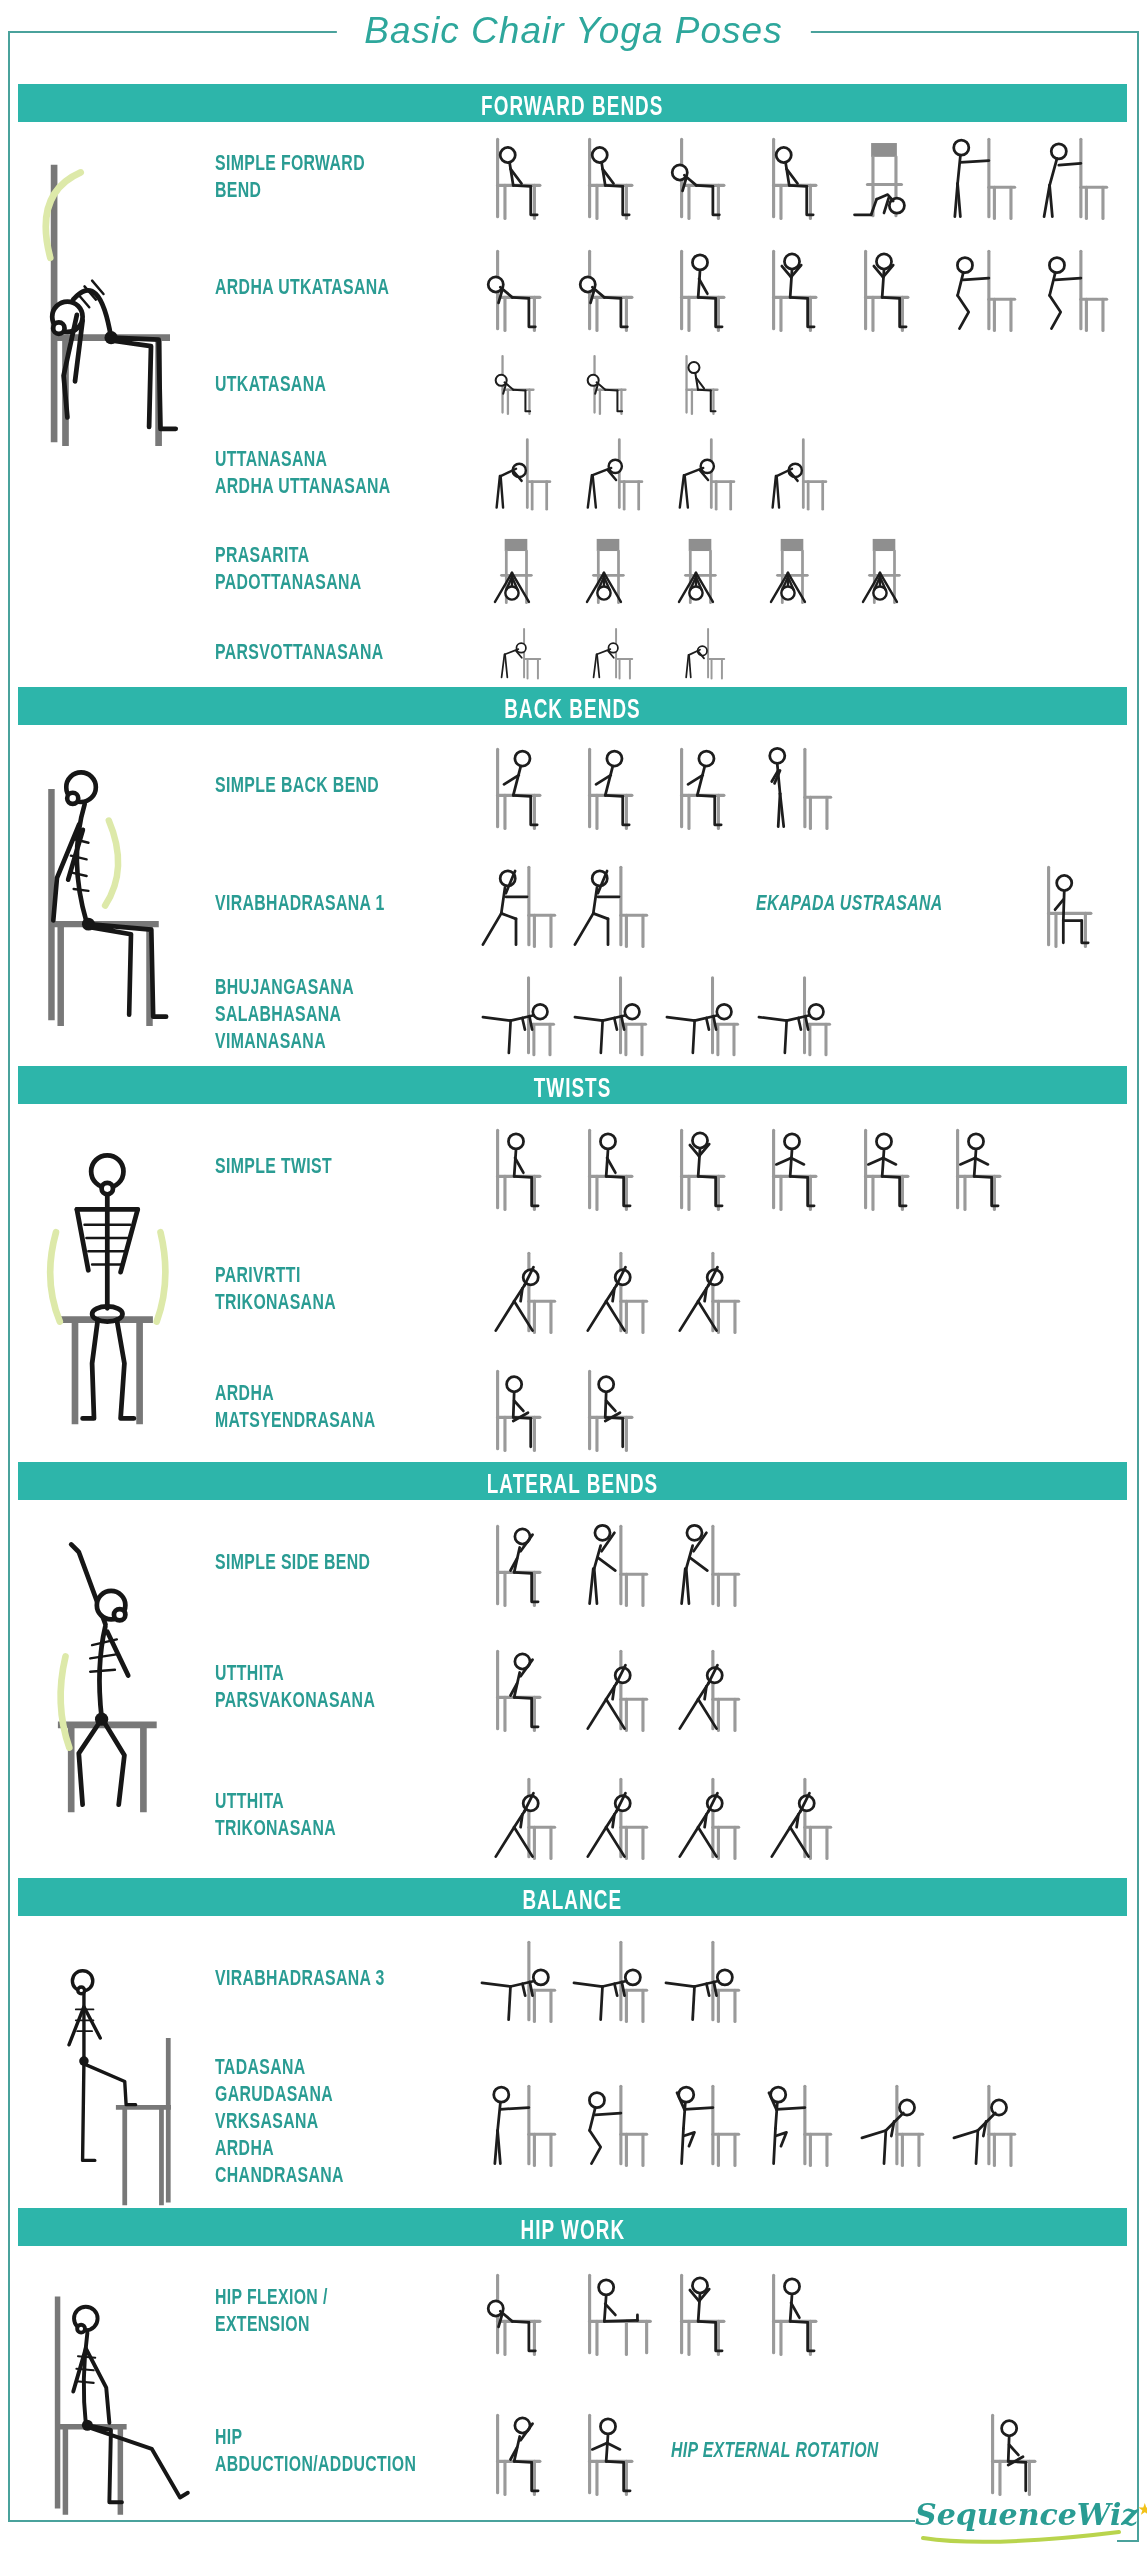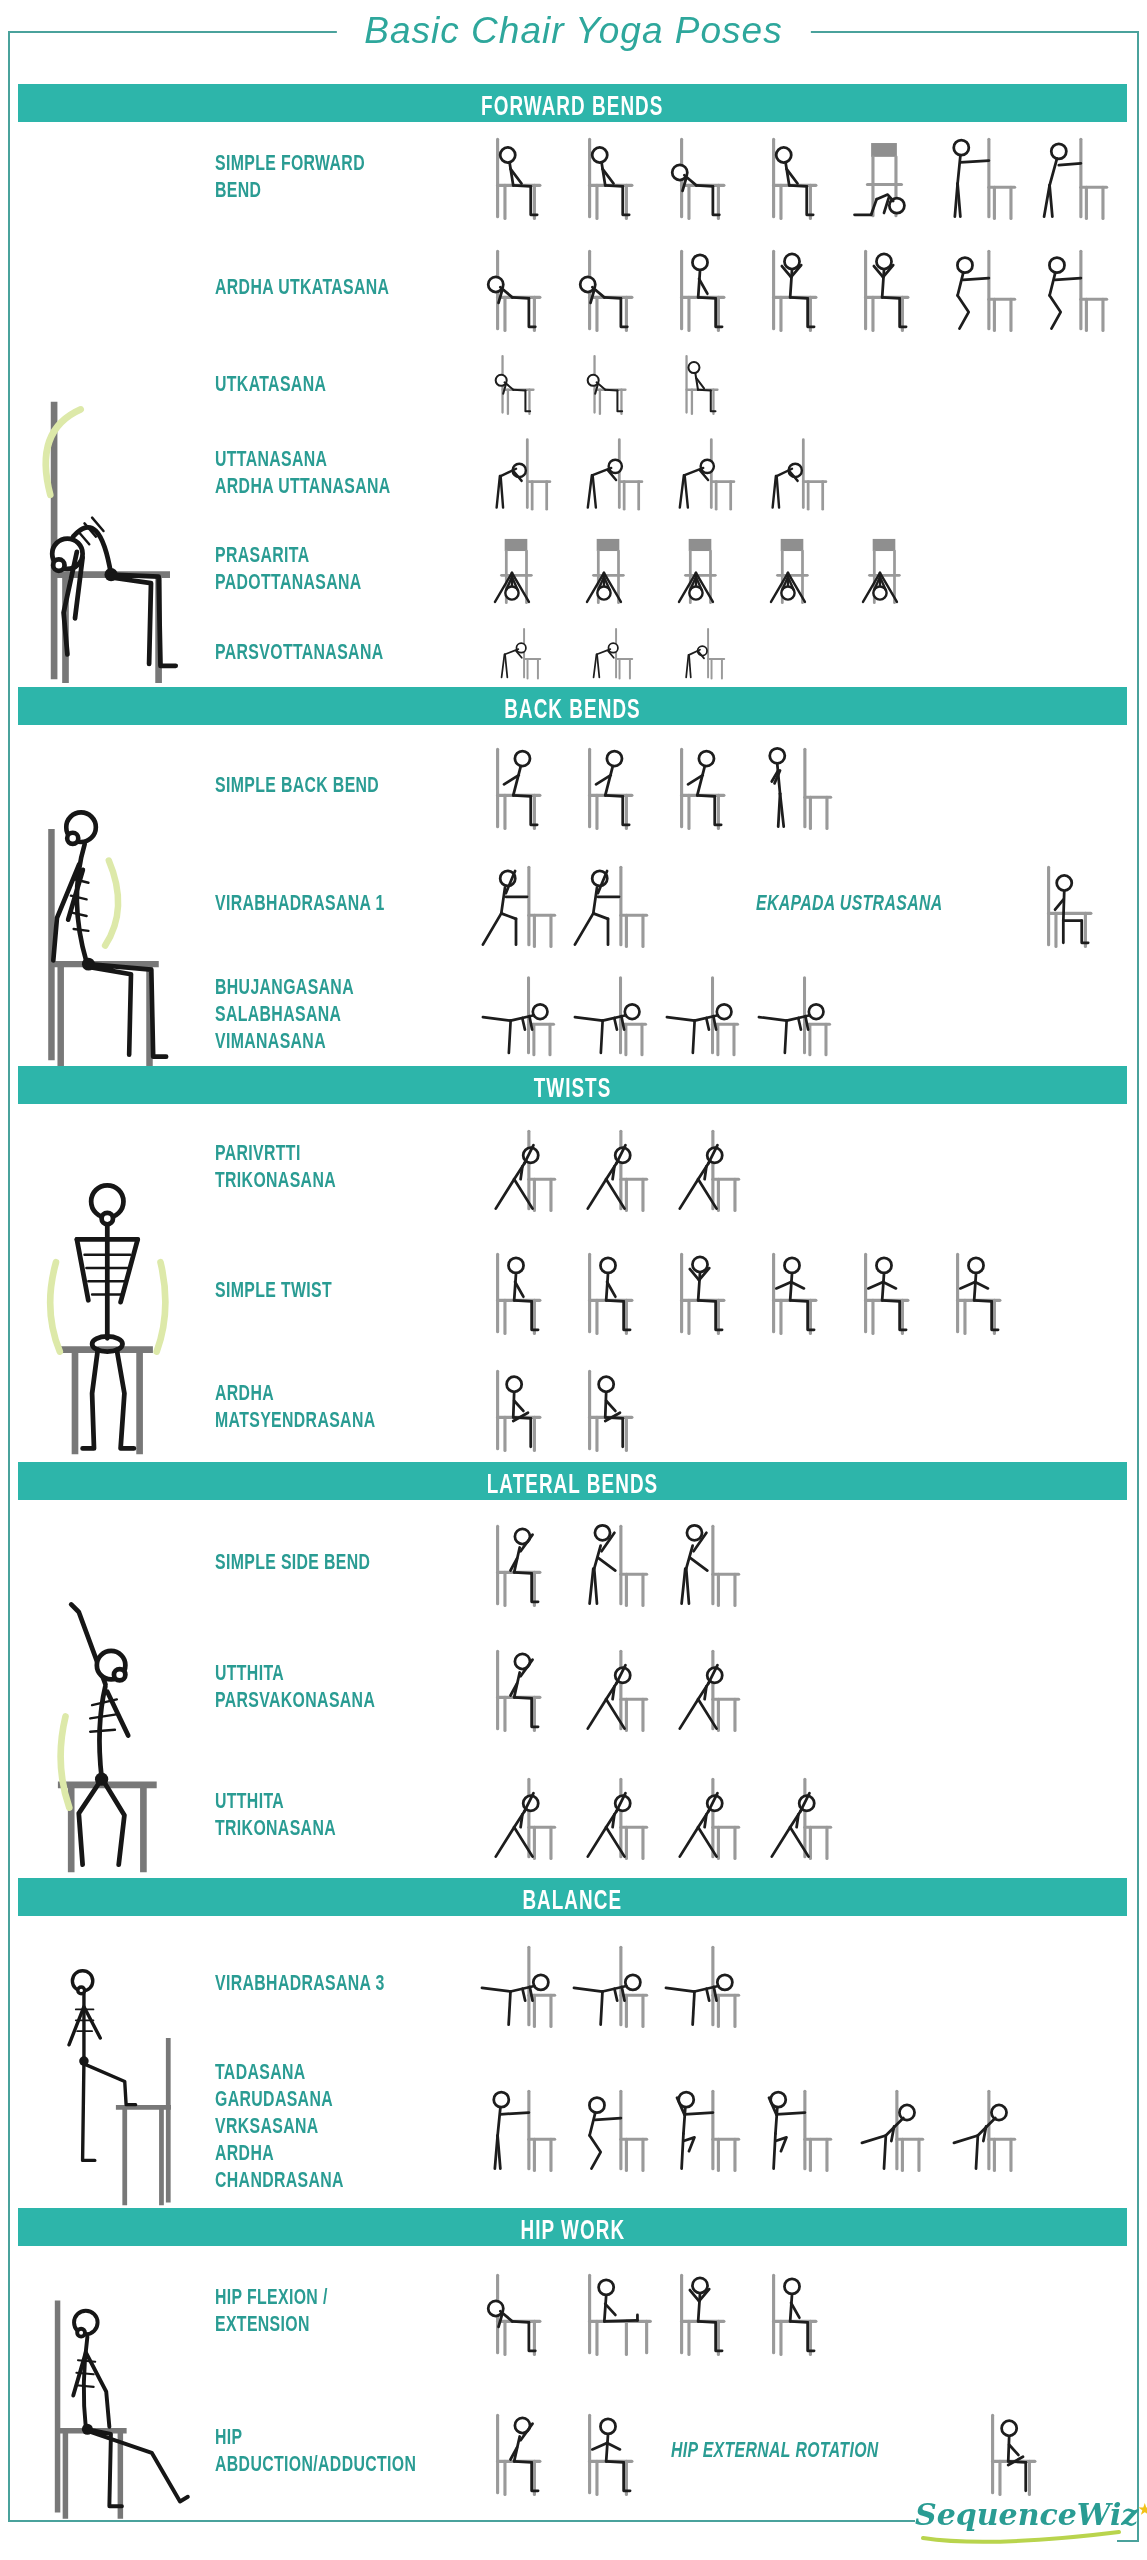--- a/index.html
+++ b/index.html
@@ -20,21 +20,21 @@
   
   .title{position:absolute;top:8px;left:50%;transform:translateX(-50%);
     background:#fff;padding:0 28px;font-size:37px;letter-spacing:1px;
     color:var(--title);white-space:nowrap;line-height:46px;font-style:italic;}
   
   .content{position:absolute;top:84px;left:10px;right:12px;}
   .bar{height:38px;margin:0 8px;background:var(--teal-bar);
     display:flex;align-items:flex-end;justify-content:center;}
   .bar-text{display:inline-block;transform:scaleX(.7);color:#fff;
     font-size:27px;font-weight:700;letter-spacing:1.5px;white-space:nowrap;}
-  .body{display:flex;align-items:flex-end;}
+  .body{display:flex;}
   .skel{width:205px;flex:0 0 205px;display:flex;align-items:flex-start;
     justify-content:center;padding-top:14px;box-sizing:border-box;}
   .rows{flex:1;min-width:0;}
   .prow{display:flex;align-items:center;box-sizing:border-box;}
   .plabel{width:255px;flex:0 0 255px;}
   .cnd{display:inline-block;transform:scaleX(.72);transform-origin:left center;
     color:var(--teal-text);font-size:22px;font-weight:700;letter-spacing:.5px;
     line-height:27px;white-space:pre-line;}
   .figs{display:flex;align-items:center;}
   .figs svg{display:block;}
@@ -646,20 +646,95 @@
             <path class="bone" d="M94,78 V200 M62,96 H126"></path>
             <path class="rib" d="M70,112 H118 M72,126 H116 M74,140 H114 M78,154 H110"></path>
             <circle class="skull" cx="94" cy="56" r="17"></circle>
             <circle class="skull" cx="94" cy="74" r="6"></circle>
             <ellipse cx="94" cy="206" rx="16" ry="8" fill="none" stroke="#161616" stroke-width="5"></ellipse>
             <path class="bone" d="M62,96 L74,160 M126,96 L108,162"></path>
             <path class="bone" d="M84,212 L78,258 L80,316 M80,316 H68 M104,212 L112,258 L108,316 M108,316 H122"></path>
           </svg>
         </div>
         <div class="rows">
+          <div class="prow" style="height:122px">
+            <div class="plabel"><span class="cnd">SIMPLE TWIST</span></div>
+            <div class="figs">
+                <svg viewBox="0 0 100 104" width="92" height="100" preserveAspectRatio="xMidYMax meet">
+                  <polyline points="30,12 30,96" fill="none" stroke="#9a9a9a" stroke-width="3.4" stroke-linecap="round" stroke-linejoin="round"></polyline>
+                  <polyline points="30,62 76,62" fill="none" stroke="#9a9a9a" stroke-width="3.4" stroke-linecap="round" stroke-linejoin="round"></polyline>
+                  <polyline points="70,62 70,98" fill="none" stroke="#9a9a9a" stroke-width="3.4" stroke-linecap="round" stroke-linejoin="round"></polyline>
+                  <polyline points="38,62 38,98" fill="none" stroke="#9a9a9a" stroke-width="3.4" stroke-linecap="round" stroke-linejoin="round"></polyline>
+                  <circle cx="50" cy="24" r="8.2" fill="#fff" stroke="#1d1d1d" stroke-width="3"></circle>
+                  <polyline points="50,33 48,62" fill="none" stroke="#1d1d1d" stroke-width="3" stroke-linecap="round" stroke-linejoin="round"></polyline>
+                  <polyline points="48,62 67,63" fill="none" stroke="#1d1d1d" stroke-width="3" stroke-linecap="round" stroke-linejoin="round"></polyline>
+                  <polyline points="67,63 67,94 74,94" fill="none" stroke="#1d1d1d" stroke-width="3" stroke-linecap="round" stroke-linejoin="round"></polyline>
+                  <polyline points="49,42 58,58" fill="none" stroke="#1d1d1d" stroke-width="3" stroke-linecap="round" stroke-linejoin="round"></polyline>
+                </svg>
+                <svg viewBox="0 0 100 104" width="92" height="100" preserveAspectRatio="xMidYMax meet">
+                  <polyline points="30,12 30,96" fill="none" stroke="#9a9a9a" stroke-width="3.4" stroke-linecap="round" stroke-linejoin="round"></polyline>
+                  <polyline points="30,62 76,62" fill="none" stroke="#9a9a9a" stroke-width="3.4" stroke-linecap="round" stroke-linejoin="round"></polyline>
+                  <polyline points="70,62 70,98" fill="none" stroke="#9a9a9a" stroke-width="3.4" stroke-linecap="round" stroke-linejoin="round"></polyline>
+                  <polyline points="38,62 38,98" fill="none" stroke="#9a9a9a" stroke-width="3.4" stroke-linecap="round" stroke-linejoin="round"></polyline>
+                  <circle cx="50" cy="24" r="8.2" fill="#fff" stroke="#1d1d1d" stroke-width="3"></circle>
+                  <polyline points="50,33 48,62" fill="none" stroke="#1d1d1d" stroke-width="3" stroke-linecap="round" stroke-linejoin="round"></polyline>
+                  <polyline points="48,62 67,63" fill="none" stroke="#1d1d1d" stroke-width="3" stroke-linecap="round" stroke-linejoin="round"></polyline>
+                  <polyline points="67,63 67,94 74,94" fill="none" stroke="#1d1d1d" stroke-width="3" stroke-linecap="round" stroke-linejoin="round"></polyline>
+                  <polyline points="49,42 58,58" fill="none" stroke="#1d1d1d" stroke-width="3" stroke-linecap="round" stroke-linejoin="round"></polyline>
+                </svg>
+                <svg viewBox="0 0 100 104" width="92" height="100" preserveAspectRatio="xMidYMax meet">
+                  <polyline points="30,12 30,96" fill="none" stroke="#9a9a9a" stroke-width="3.4" stroke-linecap="round" stroke-linejoin="round"></polyline>
+                  <polyline points="30,62 76,62" fill="none" stroke="#9a9a9a" stroke-width="3.4" stroke-linecap="round" stroke-linejoin="round"></polyline>
+                  <polyline points="70,62 70,98" fill="none" stroke="#9a9a9a" stroke-width="3.4" stroke-linecap="round" stroke-linejoin="round"></polyline>
+                  <polyline points="38,62 38,98" fill="none" stroke="#9a9a9a" stroke-width="3.4" stroke-linecap="round" stroke-linejoin="round"></polyline>
+                  <circle cx="50" cy="23" r="8.2" fill="#fff" stroke="#1d1d1d" stroke-width="3"></circle>
+                  <polyline points="50,32 48,62" fill="none" stroke="#1d1d1d" stroke-width="3" stroke-linecap="round" stroke-linejoin="round"></polyline>
+                  <polyline points="48,62 67,63" fill="none" stroke="#1d1d1d" stroke-width="3" stroke-linecap="round" stroke-linejoin="round"></polyline>
+                  <polyline points="67,63 67,94 74,94" fill="none" stroke="#1d1d1d" stroke-width="3" stroke-linecap="round" stroke-linejoin="round"></polyline>
+                  <polyline points="49,40 60,27" fill="none" stroke="#1d1d1d" stroke-width="3" stroke-linecap="round" stroke-linejoin="round"></polyline>
+                  <polyline points="49,40 39,28" fill="none" stroke="#1d1d1d" stroke-width="3" stroke-linecap="round" stroke-linejoin="round"></polyline>
+                </svg>
+                <svg viewBox="0 0 100 104" width="92" height="100" preserveAspectRatio="xMidYMax meet">
+                  <polyline points="30,12 30,96" fill="none" stroke="#9a9a9a" stroke-width="3.4" stroke-linecap="round" stroke-linejoin="round"></polyline>
+                  <polyline points="30,62 76,62" fill="none" stroke="#9a9a9a" stroke-width="3.4" stroke-linecap="round" stroke-linejoin="round"></polyline>
+                  <polyline points="70,62 70,98" fill="none" stroke="#9a9a9a" stroke-width="3.4" stroke-linecap="round" stroke-linejoin="round"></polyline>
+                  <polyline points="38,62 38,98" fill="none" stroke="#9a9a9a" stroke-width="3.4" stroke-linecap="round" stroke-linejoin="round"></polyline>
+                  <circle cx="50" cy="24" r="8.2" fill="#fff" stroke="#1d1d1d" stroke-width="3"></circle>
+                  <polyline points="50,33 48,62" fill="none" stroke="#1d1d1d" stroke-width="3" stroke-linecap="round" stroke-linejoin="round"></polyline>
+                  <polyline points="48,62 67,63" fill="none" stroke="#1d1d1d" stroke-width="3" stroke-linecap="round" stroke-linejoin="round"></polyline>
+                  <polyline points="67,63 67,94 74,94" fill="none" stroke="#1d1d1d" stroke-width="3" stroke-linecap="round" stroke-linejoin="round"></polyline>
+                  <polyline points="49,42 33,49" fill="none" stroke="#1d1d1d" stroke-width="3" stroke-linecap="round" stroke-linejoin="round"></polyline>
+                  <polyline points="49,42 63,49" fill="none" stroke="#1d1d1d" stroke-width="3" stroke-linecap="round" stroke-linejoin="round"></polyline>
+                </svg>
+                <svg viewBox="0 0 100 104" width="92" height="100" preserveAspectRatio="xMidYMax meet">
+                  <polyline points="30,12 30,96" fill="none" stroke="#9a9a9a" stroke-width="3.4" stroke-linecap="round" stroke-linejoin="round"></polyline>
+                  <polyline points="30,62 76,62" fill="none" stroke="#9a9a9a" stroke-width="3.4" stroke-linecap="round" stroke-linejoin="round"></polyline>
+                  <polyline points="70,62 70,98" fill="none" stroke="#9a9a9a" stroke-width="3.4" stroke-linecap="round" stroke-linejoin="round"></polyline>
+                  <polyline points="38,62 38,98" fill="none" stroke="#9a9a9a" stroke-width="3.4" stroke-linecap="round" stroke-linejoin="round"></polyline>
+                  <circle cx="50" cy="24" r="8.2" fill="#fff" stroke="#1d1d1d" stroke-width="3"></circle>
+                  <polyline points="50,33 48,62" fill="none" stroke="#1d1d1d" stroke-width="3" stroke-linecap="round" stroke-linejoin="round"></polyline>
+                  <polyline points="48,62 67,63" fill="none" stroke="#1d1d1d" stroke-width="3" stroke-linecap="round" stroke-linejoin="round"></polyline>
+                  <polyline points="67,63 67,94 74,94" fill="none" stroke="#1d1d1d" stroke-width="3" stroke-linecap="round" stroke-linejoin="round"></polyline>
+                  <polyline points="49,42 33,49" fill="none" stroke="#1d1d1d" stroke-width="3" stroke-linecap="round" stroke-linejoin="round"></polyline>
+                  <polyline points="49,42 63,49" fill="none" stroke="#1d1d1d" stroke-width="3" stroke-linecap="round" stroke-linejoin="round"></polyline>
+                </svg>
+                <svg viewBox="0 0 100 104" width="92" height="100" preserveAspectRatio="xMidYMax meet">
+                  <polyline points="30,12 30,96" fill="none" stroke="#9a9a9a" stroke-width="3.4" stroke-linecap="round" stroke-linejoin="round"></polyline>
+                  <polyline points="30,62 76,62" fill="none" stroke="#9a9a9a" stroke-width="3.4" stroke-linecap="round" stroke-linejoin="round"></polyline>
+                  <polyline points="70,62 70,98" fill="none" stroke="#9a9a9a" stroke-width="3.4" stroke-linecap="round" stroke-linejoin="round"></polyline>
+                  <polyline points="38,62 38,98" fill="none" stroke="#9a9a9a" stroke-width="3.4" stroke-linecap="round" stroke-linejoin="round"></polyline>
+                  <circle cx="50" cy="24" r="8.2" fill="#fff" stroke="#1d1d1d" stroke-width="3"></circle>
+                  <polyline points="50,33 48,62" fill="none" stroke="#1d1d1d" stroke-width="3" stroke-linecap="round" stroke-linejoin="round"></polyline>
+                  <polyline points="48,62 67,63" fill="none" stroke="#1d1d1d" stroke-width="3" stroke-linecap="round" stroke-linejoin="round"></polyline>
+                  <polyline points="67,63 67,94 74,94" fill="none" stroke="#1d1d1d" stroke-width="3" stroke-linecap="round" stroke-linejoin="round"></polyline>
+                  <polyline points="49,42 33,49" fill="none" stroke="#1d1d1d" stroke-width="3" stroke-linecap="round" stroke-linejoin="round"></polyline>
+                  <polyline points="49,42 63,49" fill="none" stroke="#1d1d1d" stroke-width="3" stroke-linecap="round" stroke-linejoin="round"></polyline>
+                </svg>
+              </div>
+          </div>
           <div class="prow" style="height:124px">
             <div class="plabel"><span class="cnd">PARIVRTTI TRIKONASANA</span></div>
             <div class="figs">
                 <svg viewBox="0 0 100 104" width="92" height="100" preserveAspectRatio="xMidYMax meet">
                   <polyline points="64,12 64,96" fill="none" stroke="#9a9a9a" stroke-width="3.4" stroke-linecap="round" stroke-linejoin="round"></polyline>
                   <polyline points="64,64 92,64" fill="none" stroke="#9a9a9a" stroke-width="3.4" stroke-linecap="round" stroke-linejoin="round"></polyline>
                   <polyline points="88,64 88,98" fill="none" stroke="#9a9a9a" stroke-width="3.4" stroke-linecap="round" stroke-linejoin="round"></polyline>
                   <polyline points="70,64 70,98" fill="none" stroke="#9a9a9a" stroke-width="3.4" stroke-linecap="round" stroke-linejoin="round"></polyline>
                   <circle cx="66" cy="38" r="8.2" fill="#fff" stroke="#1d1d1d" stroke-width="3"></circle>
                   <polyline points="28,96 48,64" fill="none" stroke="#1d1d1d" stroke-width="3" stroke-linecap="round" stroke-linejoin="round"></polyline>
@@ -684,95 +759,20 @@
                   <polyline points="64,12 64,96" fill="none" stroke="#9a9a9a" stroke-width="3.4" stroke-linecap="round" stroke-linejoin="round"></polyline>
                   <polyline points="64,64 92,64" fill="none" stroke="#9a9a9a" stroke-width="3.4" stroke-linecap="round" stroke-linejoin="round"></polyline>
                   <polyline points="88,64 88,98" fill="none" stroke="#9a9a9a" stroke-width="3.4" stroke-linecap="round" stroke-linejoin="round"></polyline>
                   <polyline points="70,64 70,98" fill="none" stroke="#9a9a9a" stroke-width="3.4" stroke-linecap="round" stroke-linejoin="round"></polyline>
                   <circle cx="66" cy="38" r="8.2" fill="#fff" stroke="#1d1d1d" stroke-width="3"></circle>
                   <polyline points="28,96 48,64" fill="none" stroke="#1d1d1d" stroke-width="3" stroke-linecap="round" stroke-linejoin="round"></polyline>
                   <polyline points="68,96 48,64" fill="none" stroke="#1d1d1d" stroke-width="3" stroke-linecap="round" stroke-linejoin="round"></polyline>
                   <polyline points="48,64 61,44" fill="none" stroke="#1d1d1d" stroke-width="3" stroke-linecap="round" stroke-linejoin="round"></polyline>
                   <polyline points="59,47 69,27" fill="none" stroke="#1d1d1d" stroke-width="3" stroke-linecap="round" stroke-linejoin="round"></polyline>
                   <polyline points="57,50 55,64" fill="none" stroke="#1d1d1d" stroke-width="3" stroke-linecap="round" stroke-linejoin="round"></polyline>
-                </svg>
-              </div>
-          </div>
-          <div class="prow" style="height:122px">
-            <div class="plabel"><span class="cnd">SIMPLE TWIST</span></div>
-            <div class="figs">
-                <svg viewBox="0 0 100 104" width="92" height="100" preserveAspectRatio="xMidYMax meet">
-                  <polyline points="30,12 30,96" fill="none" stroke="#9a9a9a" stroke-width="3.4" stroke-linecap="round" stroke-linejoin="round"></polyline>
-                  <polyline points="30,62 76,62" fill="none" stroke="#9a9a9a" stroke-width="3.4" stroke-linecap="round" stroke-linejoin="round"></polyline>
-                  <polyline points="70,62 70,98" fill="none" stroke="#9a9a9a" stroke-width="3.4" stroke-linecap="round" stroke-linejoin="round"></polyline>
-                  <polyline points="38,62 38,98" fill="none" stroke="#9a9a9a" stroke-width="3.4" stroke-linecap="round" stroke-linejoin="round"></polyline>
-                  <circle cx="50" cy="24" r="8.2" fill="#fff" stroke="#1d1d1d" stroke-width="3"></circle>
-                  <polyline points="50,33 48,62" fill="none" stroke="#1d1d1d" stroke-width="3" stroke-linecap="round" stroke-linejoin="round"></polyline>
-                  <polyline points="48,62 67,63" fill="none" stroke="#1d1d1d" stroke-width="3" stroke-linecap="round" stroke-linejoin="round"></polyline>
-                  <polyline points="67,63 67,94 74,94" fill="none" stroke="#1d1d1d" stroke-width="3" stroke-linecap="round" stroke-linejoin="round"></polyline>
-                  <polyline points="49,42 58,58" fill="none" stroke="#1d1d1d" stroke-width="3" stroke-linecap="round" stroke-linejoin="round"></polyline>
-                </svg>
-                <svg viewBox="0 0 100 104" width="92" height="100" preserveAspectRatio="xMidYMax meet">
-                  <polyline points="30,12 30,96" fill="none" stroke="#9a9a9a" stroke-width="3.4" stroke-linecap="round" stroke-linejoin="round"></polyline>
-                  <polyline points="30,62 76,62" fill="none" stroke="#9a9a9a" stroke-width="3.4" stroke-linecap="round" stroke-linejoin="round"></polyline>
-                  <polyline points="70,62 70,98" fill="none" stroke="#9a9a9a" stroke-width="3.4" stroke-linecap="round" stroke-linejoin="round"></polyline>
-                  <polyline points="38,62 38,98" fill="none" stroke="#9a9a9a" stroke-width="3.4" stroke-linecap="round" stroke-linejoin="round"></polyline>
-                  <circle cx="50" cy="24" r="8.2" fill="#fff" stroke="#1d1d1d" stroke-width="3"></circle>
-                  <polyline points="50,33 48,62" fill="none" stroke="#1d1d1d" stroke-width="3" stroke-linecap="round" stroke-linejoin="round"></polyline>
-                  <polyline points="48,62 67,63" fill="none" stroke="#1d1d1d" stroke-width="3" stroke-linecap="round" stroke-linejoin="round"></polyline>
-                  <polyline points="67,63 67,94 74,94" fill="none" stroke="#1d1d1d" stroke-width="3" stroke-linecap="round" stroke-linejoin="round"></polyline>
-                  <polyline points="49,42 58,58" fill="none" stroke="#1d1d1d" stroke-width="3" stroke-linecap="round" stroke-linejoin="round"></polyline>
-                </svg>
-                <svg viewBox="0 0 100 104" width="92" height="100" preserveAspectRatio="xMidYMax meet">
-                  <polyline points="30,12 30,96" fill="none" stroke="#9a9a9a" stroke-width="3.4" stroke-linecap="round" stroke-linejoin="round"></polyline>
-                  <polyline points="30,62 76,62" fill="none" stroke="#9a9a9a" stroke-width="3.4" stroke-linecap="round" stroke-linejoin="round"></polyline>
-                  <polyline points="70,62 70,98" fill="none" stroke="#9a9a9a" stroke-width="3.4" stroke-linecap="round" stroke-linejoin="round"></polyline>
-                  <polyline points="38,62 38,98" fill="none" stroke="#9a9a9a" stroke-width="3.4" stroke-linecap="round" stroke-linejoin="round"></polyline>
-                  <circle cx="50" cy="23" r="8.2" fill="#fff" stroke="#1d1d1d" stroke-width="3"></circle>
-                  <polyline points="50,32 48,62" fill="none" stroke="#1d1d1d" stroke-width="3" stroke-linecap="round" stroke-linejoin="round"></polyline>
-                  <polyline points="48,62 67,63" fill="none" stroke="#1d1d1d" stroke-width="3" stroke-linecap="round" stroke-linejoin="round"></polyline>
-                  <polyline points="67,63 67,94 74,94" fill="none" stroke="#1d1d1d" stroke-width="3" stroke-linecap="round" stroke-linejoin="round"></polyline>
-                  <polyline points="49,40 60,27" fill="none" stroke="#1d1d1d" stroke-width="3" stroke-linecap="round" stroke-linejoin="round"></polyline>
-                  <polyline points="49,40 39,28" fill="none" stroke="#1d1d1d" stroke-width="3" stroke-linecap="round" stroke-linejoin="round"></polyline>
-                </svg>
-                <svg viewBox="0 0 100 104" width="92" height="100" preserveAspectRatio="xMidYMax meet">
-                  <polyline points="30,12 30,96" fill="none" stroke="#9a9a9a" stroke-width="3.4" stroke-linecap="round" stroke-linejoin="round"></polyline>
-                  <polyline points="30,62 76,62" fill="none" stroke="#9a9a9a" stroke-width="3.4" stroke-linecap="round" stroke-linejoin="round"></polyline>
-                  <polyline points="70,62 70,98" fill="none" stroke="#9a9a9a" stroke-width="3.4" stroke-linecap="round" stroke-linejoin="round"></polyline>
-                  <polyline points="38,62 38,98" fill="none" stroke="#9a9a9a" stroke-width="3.4" stroke-linecap="round" stroke-linejoin="round"></polyline>
-                  <circle cx="50" cy="24" r="8.2" fill="#fff" stroke="#1d1d1d" stroke-width="3"></circle>
-                  <polyline points="50,33 48,62" fill="none" stroke="#1d1d1d" stroke-width="3" stroke-linecap="round" stroke-linejoin="round"></polyline>
-                  <polyline points="48,62 67,63" fill="none" stroke="#1d1d1d" stroke-width="3" stroke-linecap="round" stroke-linejoin="round"></polyline>
-                  <polyline points="67,63 67,94 74,94" fill="none" stroke="#1d1d1d" stroke-width="3" stroke-linecap="round" stroke-linejoin="round"></polyline>
-                  <polyline points="49,42 33,49" fill="none" stroke="#1d1d1d" stroke-width="3" stroke-linecap="round" stroke-linejoin="round"></polyline>
-                  <polyline points="49,42 63,49" fill="none" stroke="#1d1d1d" stroke-width="3" stroke-linecap="round" stroke-linejoin="round"></polyline>
-                </svg>
-                <svg viewBox="0 0 100 104" width="92" height="100" preserveAspectRatio="xMidYMax meet">
-                  <polyline points="30,12 30,96" fill="none" stroke="#9a9a9a" stroke-width="3.4" stroke-linecap="round" stroke-linejoin="round"></polyline>
-                  <polyline points="30,62 76,62" fill="none" stroke="#9a9a9a" stroke-width="3.4" stroke-linecap="round" stroke-linejoin="round"></polyline>
-                  <polyline points="70,62 70,98" fill="none" stroke="#9a9a9a" stroke-width="3.4" stroke-linecap="round" stroke-linejoin="round"></polyline>
-                  <polyline points="38,62 38,98" fill="none" stroke="#9a9a9a" stroke-width="3.4" stroke-linecap="round" stroke-linejoin="round"></polyline>
-                  <circle cx="50" cy="24" r="8.2" fill="#fff" stroke="#1d1d1d" stroke-width="3"></circle>
-                  <polyline points="50,33 48,62" fill="none" stroke="#1d1d1d" stroke-width="3" stroke-linecap="round" stroke-linejoin="round"></polyline>
-                  <polyline points="48,62 67,63" fill="none" stroke="#1d1d1d" stroke-width="3" stroke-linecap="round" stroke-linejoin="round"></polyline>
-                  <polyline points="67,63 67,94 74,94" fill="none" stroke="#1d1d1d" stroke-width="3" stroke-linecap="round" stroke-linejoin="round"></polyline>
-                  <polyline points="49,42 33,49" fill="none" stroke="#1d1d1d" stroke-width="3" stroke-linecap="round" stroke-linejoin="round"></polyline>
-                  <polyline points="49,42 63,49" fill="none" stroke="#1d1d1d" stroke-width="3" stroke-linecap="round" stroke-linejoin="round"></polyline>
-                </svg>
-                <svg viewBox="0 0 100 104" width="92" height="100" preserveAspectRatio="xMidYMax meet">
-                  <polyline points="30,12 30,96" fill="none" stroke="#9a9a9a" stroke-width="3.4" stroke-linecap="round" stroke-linejoin="round"></polyline>
-                  <polyline points="30,62 76,62" fill="none" stroke="#9a9a9a" stroke-width="3.4" stroke-linecap="round" stroke-linejoin="round"></polyline>
-                  <polyline points="70,62 70,98" fill="none" stroke="#9a9a9a" stroke-width="3.4" stroke-linecap="round" stroke-linejoin="round"></polyline>
-                  <polyline points="38,62 38,98" fill="none" stroke="#9a9a9a" stroke-width="3.4" stroke-linecap="round" stroke-linejoin="round"></polyline>
-                  <circle cx="50" cy="24" r="8.2" fill="#fff" stroke="#1d1d1d" stroke-width="3"></circle>
-                  <polyline points="50,33 48,62" fill="none" stroke="#1d1d1d" stroke-width="3" stroke-linecap="round" stroke-linejoin="round"></polyline>
-                  <polyline points="48,62 67,63" fill="none" stroke="#1d1d1d" stroke-width="3" stroke-linecap="round" stroke-linejoin="round"></polyline>
-                  <polyline points="67,63 67,94 74,94" fill="none" stroke="#1d1d1d" stroke-width="3" stroke-linecap="round" stroke-linejoin="round"></polyline>
-                  <polyline points="49,42 33,49" fill="none" stroke="#1d1d1d" stroke-width="3" stroke-linecap="round" stroke-linejoin="round"></polyline>
-                  <polyline points="49,42 63,49" fill="none" stroke="#1d1d1d" stroke-width="3" stroke-linecap="round" stroke-linejoin="round"></polyline>
                 </svg>
               </div>
           </div>
           <div class="prow" style="height:112px">
             <div class="plabel"><span class="cnd">ARDHA MATSYENDRASANA</span></div>
             <div class="figs">
                 <svg viewBox="0 0 100 104" width="92" height="100" preserveAspectRatio="xMidYMax meet">
                   <polyline points="30,12 30,96" fill="none" stroke="#9a9a9a" stroke-width="3.4" stroke-linecap="round" stroke-linejoin="round"></polyline>
                   <polyline points="30,62 76,62" fill="none" stroke="#9a9a9a" stroke-width="3.4" stroke-linecap="round" stroke-linejoin="round"></polyline>
                   <polyline points="70,62 70,98" fill="none" stroke="#9a9a9a" stroke-width="3.4" stroke-linecap="round" stroke-linejoin="round"></polyline>

